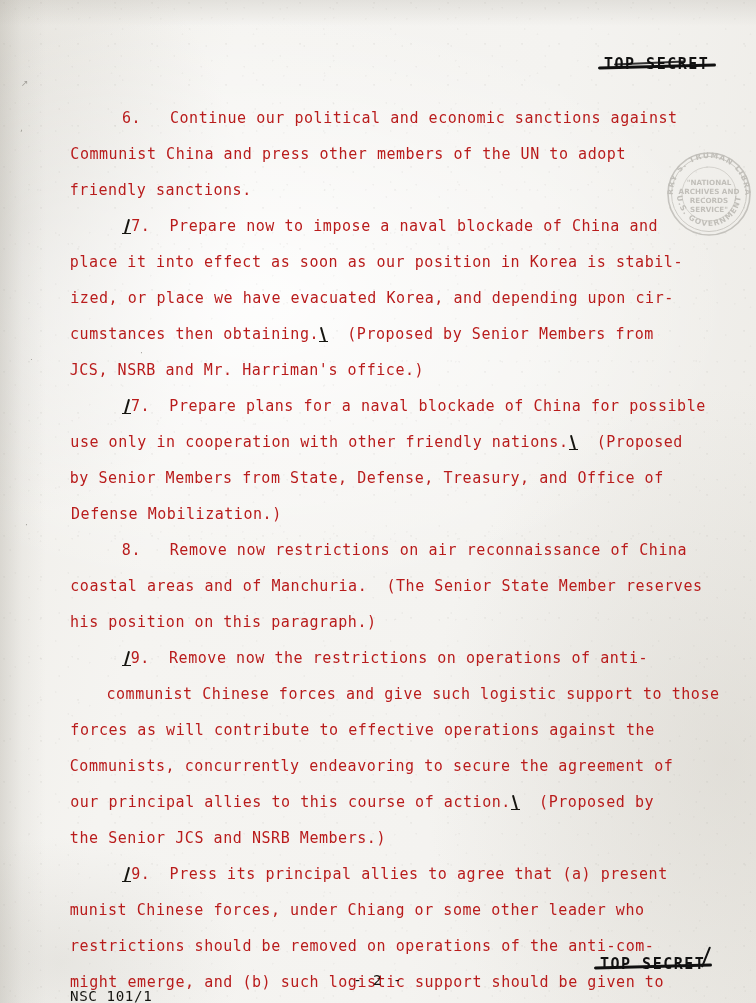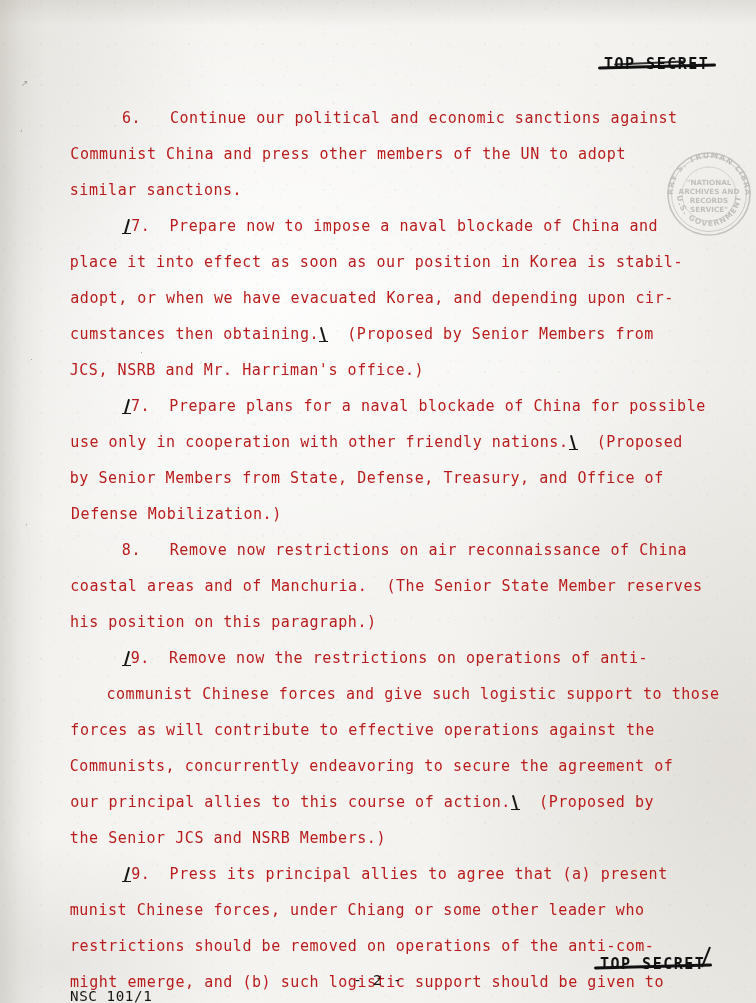--- a/index.html
+++ b/index.html
@@ -204,24 +204,24 @@
       <text x="46" y="37" text-anchor="middle" font-family="DejaVu Sans, sans-serif" font-size="7.2" font-weight="bold" fill="#807d75">"NATIONAL</text>
       <text x="46" y="46" text-anchor="middle" font-family="DejaVu Sans, sans-serif" font-size="7.2" font-weight="bold" fill="#807d75">ARCHIVES AND</text>
       <text x="46" y="55" text-anchor="middle" font-family="DejaVu Sans, sans-serif" font-size="7.2" font-weight="bold" fill="#807d75">RECORDS</text>
       <text x="46" y="64" text-anchor="middle" font-family="DejaVu Sans, sans-serif" font-size="7.2" font-weight="bold" fill="#807d75">SERVICE"</text>
     </svg>
   </div>
 
   <div id="body" style="top: 100px;">
       <div class="line indent" style="margin-left: 0px;"><span>6.   Continue our political and economic sanctions against</span></div>
       <div class="line" style="margin-left: 0.3px;"><span>Communist China and press other members of the UN to adopt</span></div>
-      <div class="line" style="margin-left: -0.25px;"><span>similar sanctions.</span></div>
+      <div class="line" style="margin-left: -0.25px;"><span>friendly sanctions.</span></div>
       <div class="line indent" style="margin-left: 0.2px;"><span style="display: inline-block; position: relative; width: 9px; height: 14px; vertical-align: -2px;"><span style="position: absolute; width: 1.7px; height: 15px; background: rgb(21, 20, 15); top: 0px; transform: rotate(16deg); left: 4px;"></span><span style="position: absolute; height: 1.7px; width: 9px; background: rgb(21, 20, 15); left: 0px; top: 13.5px;"></span></span><span>7.  Prepare now to impose a naval blockade of China and</span></div>
       <div class="line" style="margin-left: -0.15px;"><span>place it into effect as soon as our position in Korea is stabil-</span></div>
-      <div class="line" style="margin-left: 0.25px;"><span>adopt, or when we have evacuated Korea, and depending upon cir-</span></div>
+      <div class="line" style="margin-left: 0.25px;"><span>ized, or place we have evacuated Korea, and depending upon cir-</span></div>
       <div class="line" style="margin-left: 0px;"><span>cumstances then obtaining.</span><span style="display: inline-block; position: relative; width: 9px; height: 14px; vertical-align: -2px;"><span style="position: absolute; width: 1.7px; height: 15px; background: rgb(21, 20, 15); top: 0px; transform: rotate(-16deg); left: 3px;"></span><span style="position: absolute; height: 1.7px; width: 9px; background: rgb(21, 20, 15); left: 0px; top: 13.5px;"></span></span><span>  (Proposed by Senior Members from</span></div>
       <div class="line" style="margin-left: -0.3px;"><span>JCS, NSRB and Mr. Harriman's office.)</span></div>
       <div class="line indent" style="margin-left: 0px;"><span style="display: inline-block; position: relative; width: 9px; height: 14px; vertical-align: -2px;"><span style="position: absolute; width: 1.7px; height: 15px; background: rgb(21, 20, 15); top: 0px; transform: rotate(16deg); left: 4px;"></span><span style="position: absolute; height: 1.7px; width: 9px; background: rgb(21, 20, 15); left: 0px; top: 13.5px;"></span></span><span>7.  Prepare plans for a naval blockade of China for possible</span></div>
       <div class="line" style="margin-left: 0.3px;"><span>use only in cooperation with other friendly nations.</span><span style="display: inline-block; position: relative; width: 9px; height: 14px; vertical-align: -2px;"><span style="position: absolute; width: 1.7px; height: 15px; background: rgb(21, 20, 15); top: 0px; transform: rotate(-16deg); left: 3px;"></span><span style="position: absolute; height: 1.7px; width: 9px; background: rgb(21, 20, 15); left: 0px; top: 13.5px;"></span></span><span>  (Proposed</span></div>
       <div class="line" style="margin-left: -0.25px;"><span>by Senior Members from State, Defense, Treasury, and Office of</span></div>
       <div class="line" style="margin-left: 1px;"><span>Defense Mobilization.)</span></div>
       <div class="line indent" style="margin-left: -0.15px;"><span>8.   Remove now restrictions on air reconnaissance of China</span></div>
       <div class="line" style="margin-left: 0.25px;"><span>coastal areas and of Manchuria.  (The Senior State Member reserves</span></div>
       <div class="line" style="margin-left: 0px;"><span>his position on this paragraph.)</span></div>
       <div class="line indent" style="margin-left: -0.3px;"><span style="display: inline-block; position: relative; width: 9px; height: 14px; vertical-align: -2px;"><span style="position: absolute; width: 1.7px; height: 15px; background: rgb(21, 20, 15); top: 0px; transform: rotate(16deg); left: 4px;"></span><span style="position: absolute; height: 1.7px; width: 9px; background: rgb(21, 20, 15); left: 0px; top: 13.5px;"></span></span><span>9.  Remove now the restrictions on operations of anti-</span></div>

